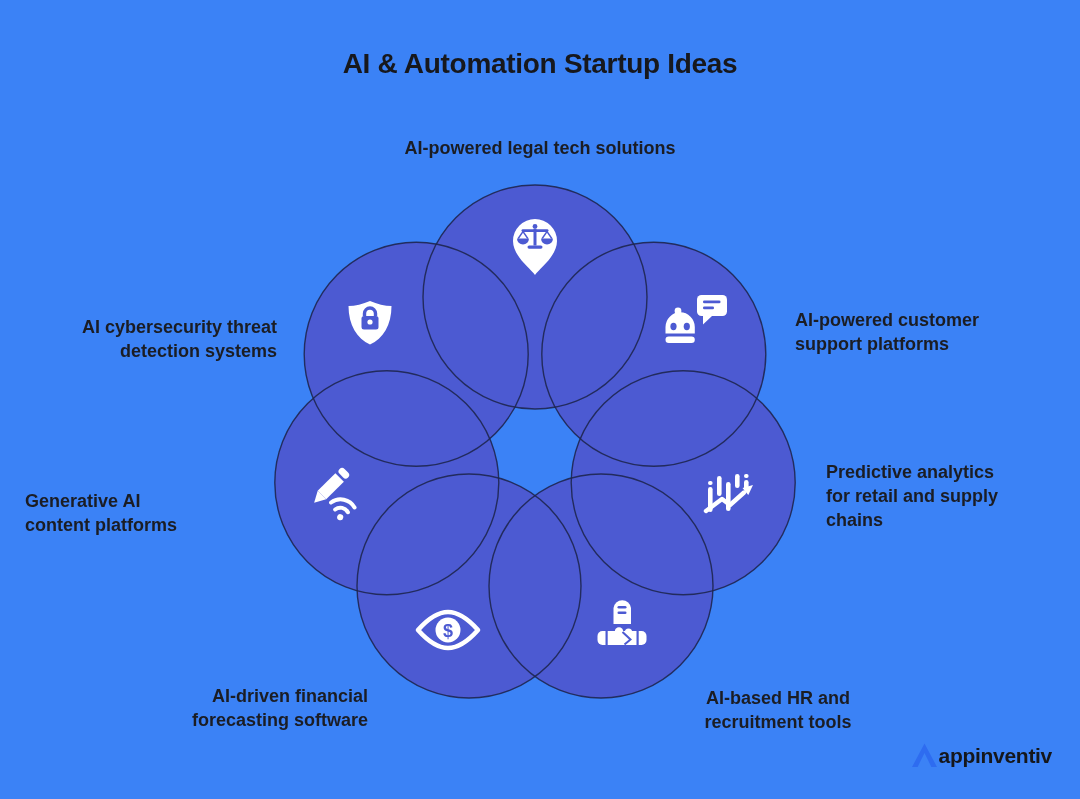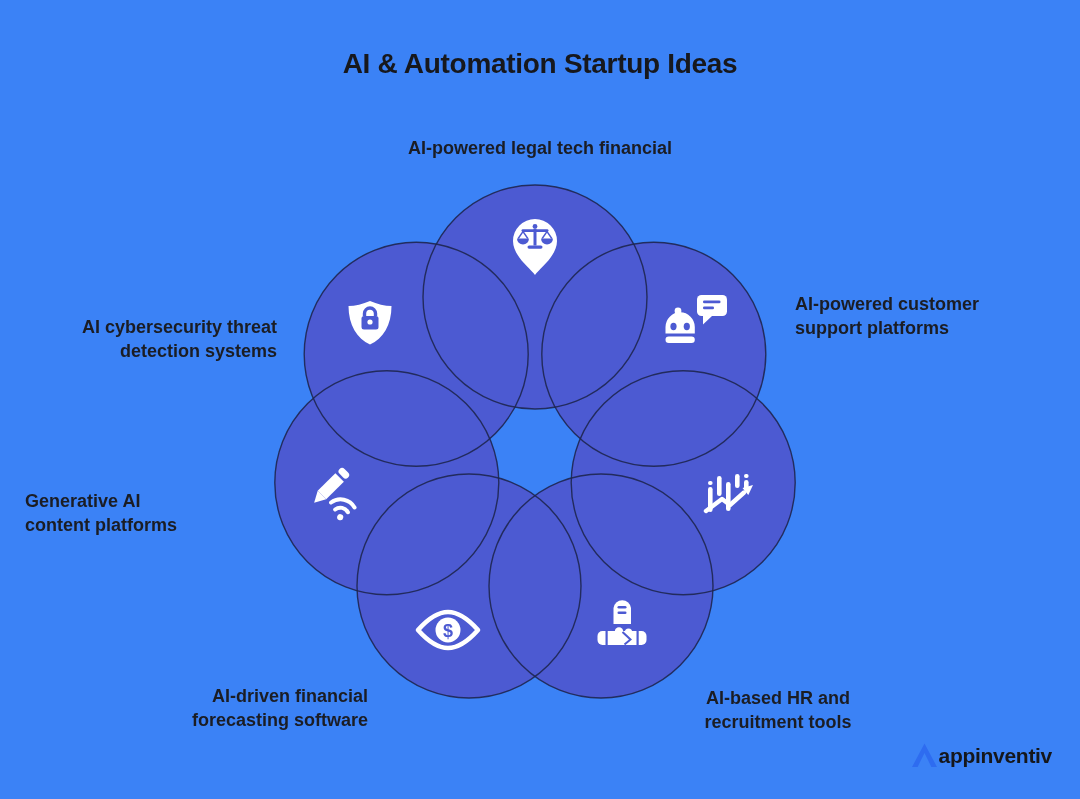--- a/index.html
+++ b/index.html
@@ -11,21 +11,21 @@
   .title{
     position:absolute;top:48px;left:0;width:100%;margin:0;
     text-align:center;font-size:28px;font-weight:700;letter-spacing:-.3px;
     color:#17181d;
   }
   .lbl{
     position:absolute;font-size:18px;line-height:24px;font-weight:600;
     color:#1b1d24;white-space:pre-line;
   }
   .lbl-legal{top:136px;left:0;right:0;text-align:center;}
-  .lbl-support{top:292px;left:795px;width:230px;text-align:left;}
+  .lbl-support{top:308px;left:795px;width:230px;text-align:left;}
   .lbl-cyber{top:315px;right:803px;width:260px;text-align:right;}
   .lbl-predictive{top:460px;left:826px;width:210px;text-align:left;}
   .lbl-generative{top:489px;right:835px;width:220px;text-align:left;}
   .lbl-financial{top:684px;right:712px;width:280px;text-align:right;}
   .lbl-hr{top:686px;left:618px;width:320px;text-align:center;}
   .flower{position:absolute;left:0;top:0;}
   .logo{
     position:absolute;top:743px;right:28px;
     display:flex;align-items:center;gap:1px;
   }
@@ -135,23 +135,26 @@
     </g>
 
     <g transform="translate(370,323)">
       <path d="M 0 -22 C 7 -19 15 -17 21.5 -17 C 21.5 2 13 15.5 0 21.5 C -13 15.5 -21.5 2 -21.5 -17 C -15 -17 -7 -19 0 -22 Z" fill="#ffffff"></path>
       <path d="M -5.5 -7 L -5.5 -9.5 A 5.5 5.5 0 0 1 5.5 -9.5 L 5.5 -7" fill="none" stroke="#4c5ad2" stroke-width="3.4"></path>
       <rect x="-8.5" y="-7" width="17" height="13.5" rx="2.5" fill="#4c5ad2"></rect>
       <circle cy="-1" r="2.6" fill="#ffffff"></circle>
     </g>
   </svg>
 
-  <div class="lbl lbl-legal">AI-powered legal tech financial</div>
+  <div class="lbl lbl-legal">AI-powered legal tech solutions</div>
   <div class="lbl lbl-support">AI-powered customer
 support platforms</div>
+  <div class="lbl lbl-predictive">Predictive analytics
+for retail and supply
+chains</div>
   <div class="lbl lbl-financial">AI-driven financial
 forecasting software</div>
   <div class="lbl lbl-hr">AI-based HR and
 recruitment tools</div>
   <div class="lbl lbl-generative">Generative AI
 content platforms</div>
   <div class="lbl lbl-cyber">AI cybersecurity threat
 detection systems</div>
 
   <div class="logo">

